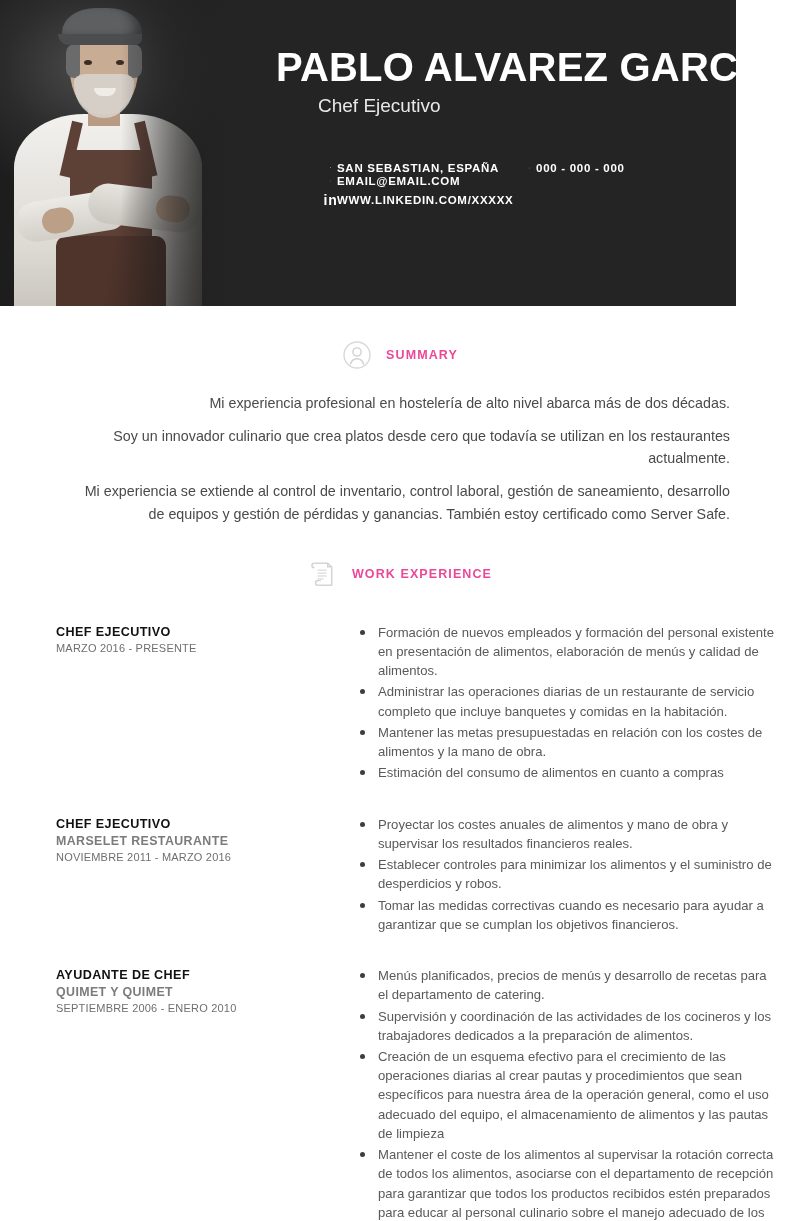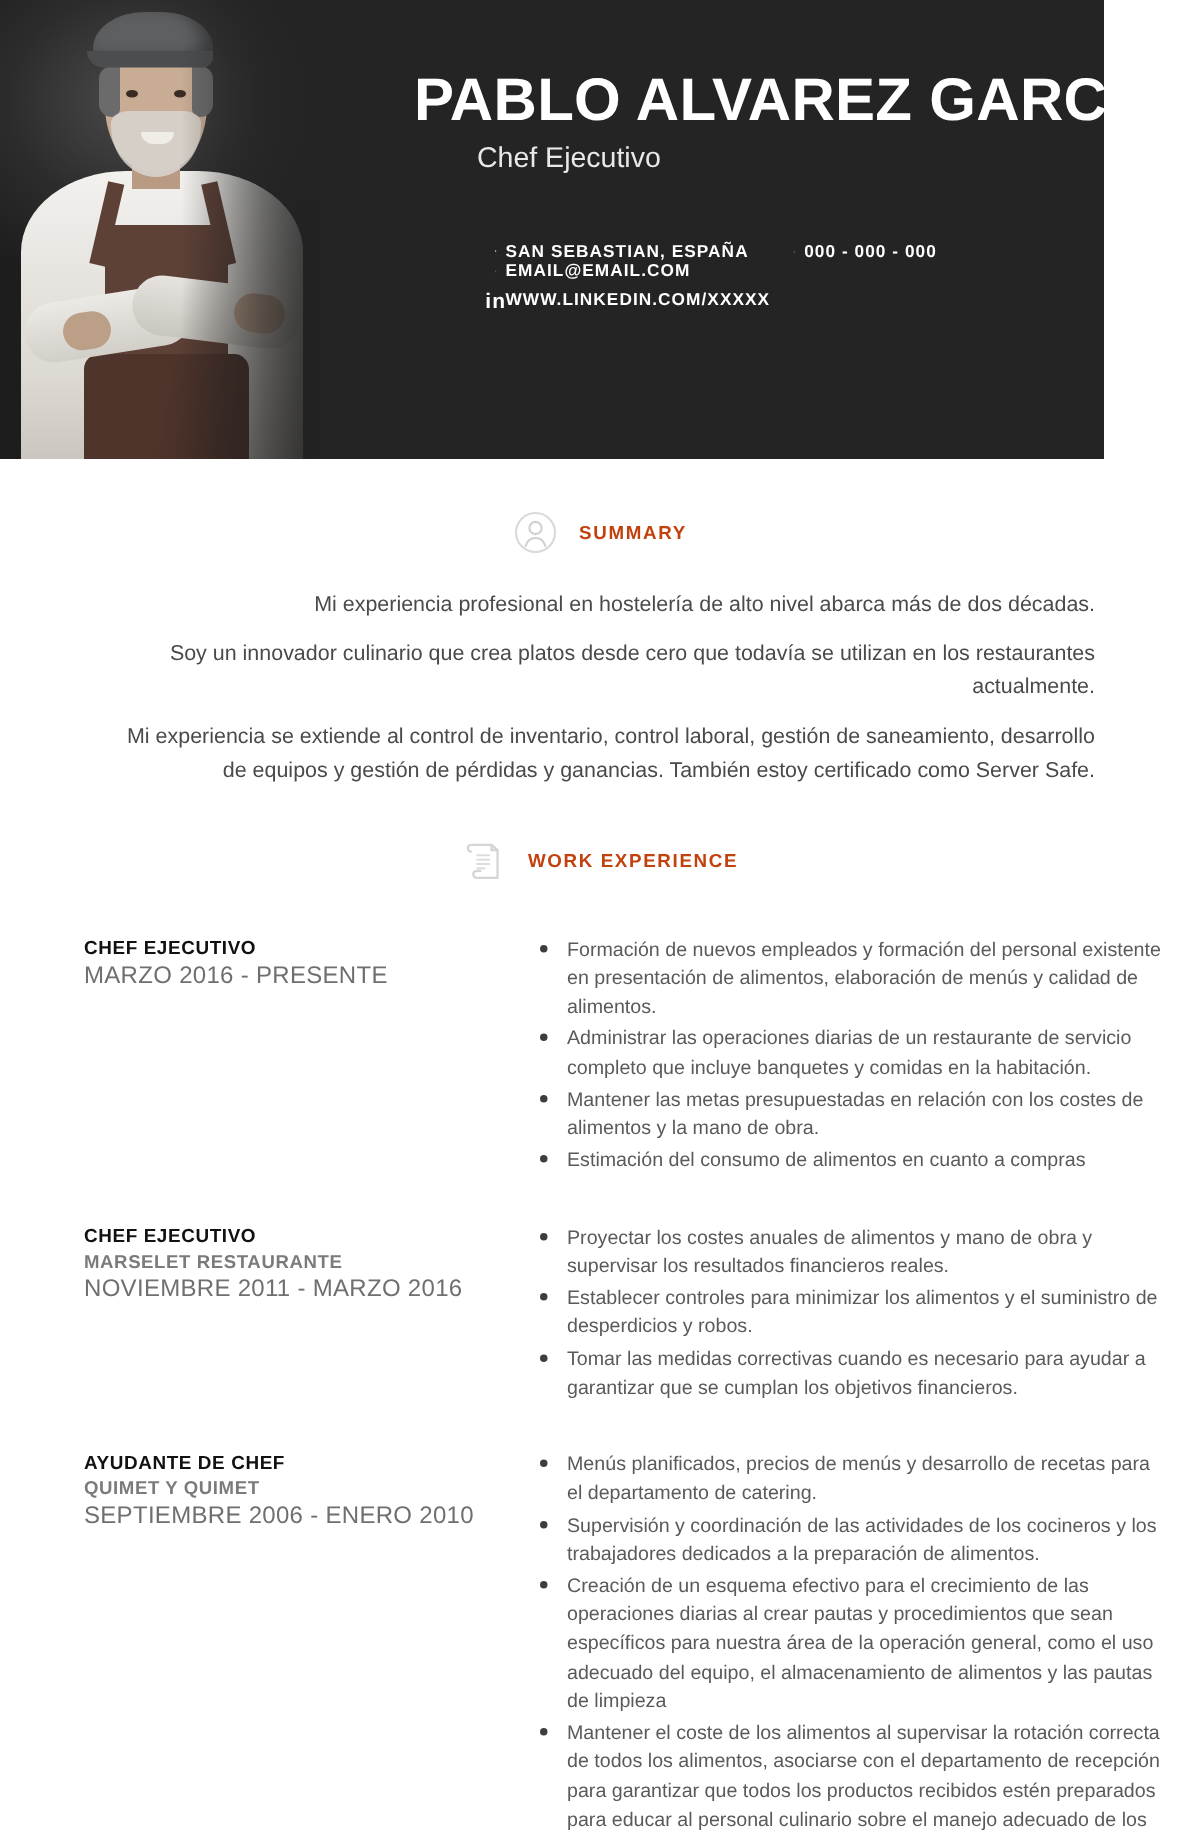--- a/index.html
+++ b/index.html
@@ -260,21 +260,21 @@
     align-items: center;
     justify-content: center;
     gap: 14px;
     margin-top: 34px;
   }
   .section-head .sec-icon {
     width: 30px; height: 30px;
     display: flex; align-items: center; justify-content: center;
   }
   .section-head .sec-title {
-    color: #c2410c;
+    color: #ec4899;
     font-size: 12.5px;
     font-weight: bold;
     letter-spacing: 1.1px;
   }
 
   .summary-block {
     margin: 22px auto 0 auto;
     width: 660px;
     text-align: right;
   }
@@ -308,21 +308,21 @@
   }
   .job-company {
     color: #7b7b7b;
     font-size: 12.4px;
     font-weight: bold;
     letter-spacing: 0.4px;
     margin-bottom: 3px;
   }
   .job-dates {
     color: #6f6f6f;
-    font-size: 16px;
+    font-size: 11px;
     font-weight: normal;
     letter-spacing: 0.2px;
   }
 
   .job-right { flex: 1 1 auto; padding-top: 0; }
   .job-right ul { list-style: none; }
   .job-right li {
     position: relative;
     color: #5a5a5a;
     font-size: 13.1px;

